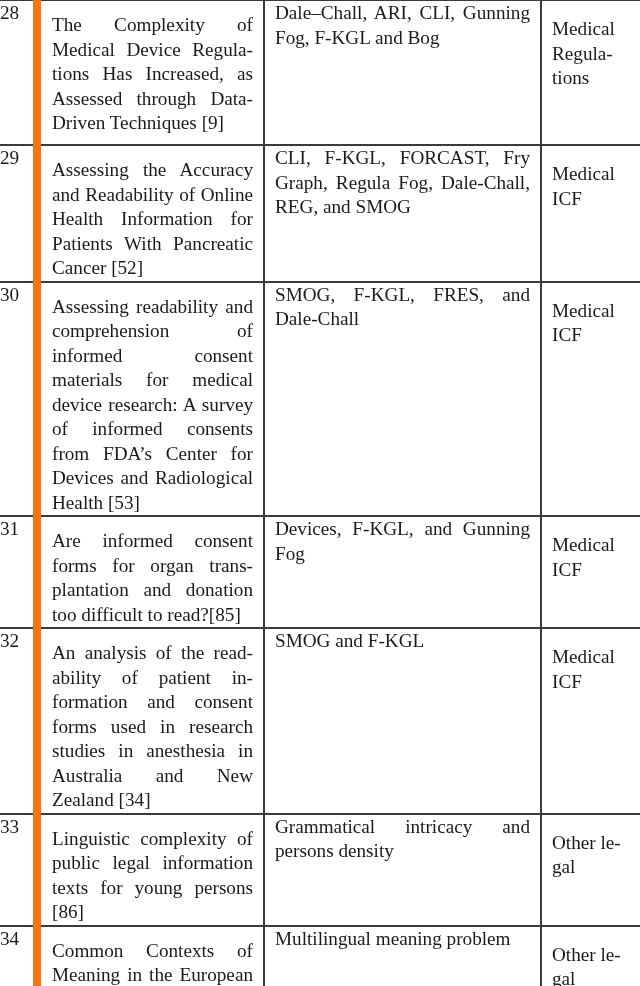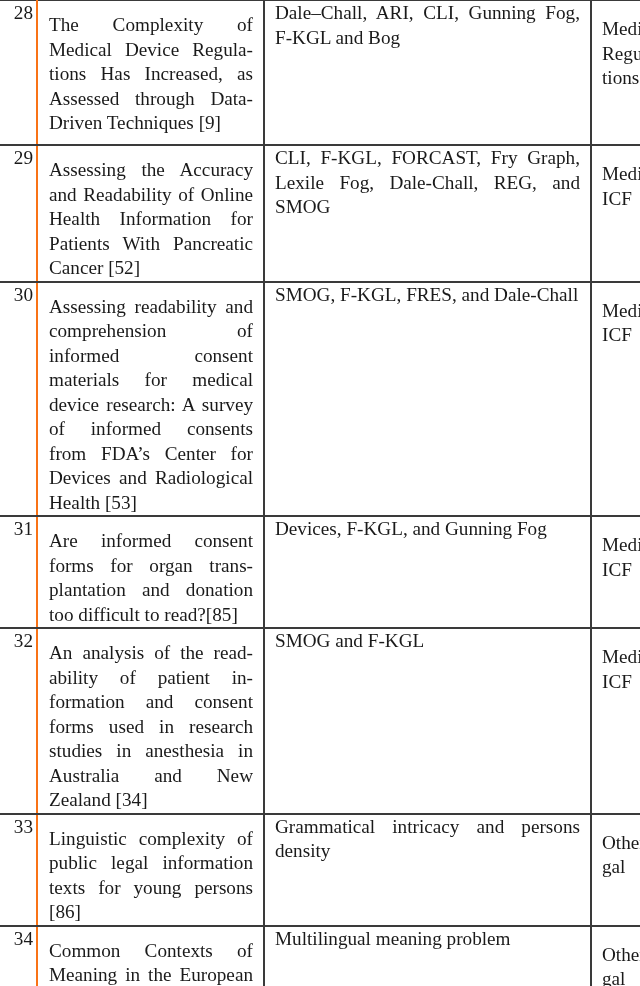--- a/index.html
+++ b/index.html
@@ -27,37 +27,37 @@
       line-height: 24.5px;
     }
     table.refs td {
       border-top: 2px solid #3a3a3a;
       border-bottom: 2px solid #3a3a3a;
       vertical-align: top;
       padding: 0;
     }
     td.c-num {
       width: 37px;
-      text-align: right;
+      text-align: left;
       padding-right: 3px !important;
-      border-right: 2px solid #f97316;
+      border-right: 8px solid #f97316;
       box-sizing: border-box;
     }
     td.c-title {
       width: 227px;
       border-right: 2px solid #3a3a3a;
       box-sizing: border-box;
     }
     td.c-title div {
       padding: 12px 10px 0 11px;
       text-align: justify;
       hyphens: auto;
     }
     td.c-metric {
-      width: 327px;
+      width: 277px;
       border-right: 2px solid #3a3a3a;
       box-sizing: border-box;
     }
     td.c-metric div {
       padding: 0 10px 0 10px;
       text-align: justify;
       hyphens: auto;
     }
     td.c-domain {
       width: 119px;
@@ -92,21 +92,21 @@
       <td class="c-domain">
           <div>Medical Regula­tions</div>
         </td>
     </tr>
     <tr class="r29">
       <td class="c-num">29</td>
       <td class="c-title">
           <div>Assessing the Accuracy and Readability of On­line Health Information for Patients With Pan­creatic Cancer [52]</div>
         </td>
       <td class="c-metric">
-          <div>CLI, F-KGL, FORCAST, Fry Graph, Lexile Fog, Dale-Chall, REG, and SMOG</div>
+          <div>CLI, F-KGL, FORCAST, Fry Graph, Regula Fog, Dale-Chall, REG, and SMOG</div>
         </td>
       <td class="c-domain">
           <div>Medical ICF</div>
         </td>
     </tr>
     <tr class="r30">
       <td class="c-num">30</td>
       <td class="c-title">
           <div>Assessing readability and comprehension of informed consent materials for medical device research: A survey of informed consents from FDA’s Center for Devices and Radiological Health [53]</div>
         </td>

